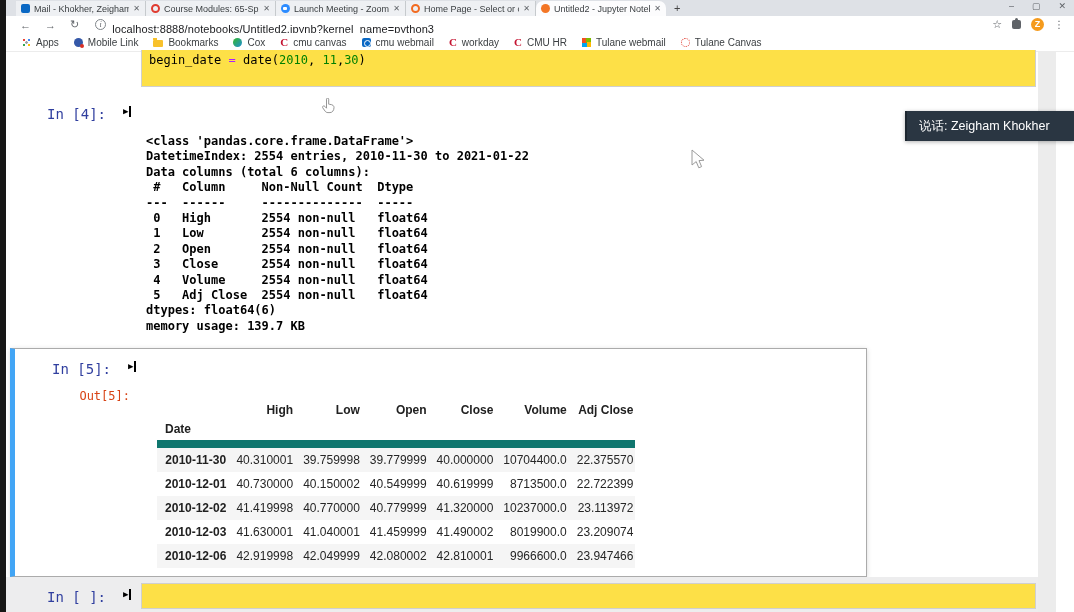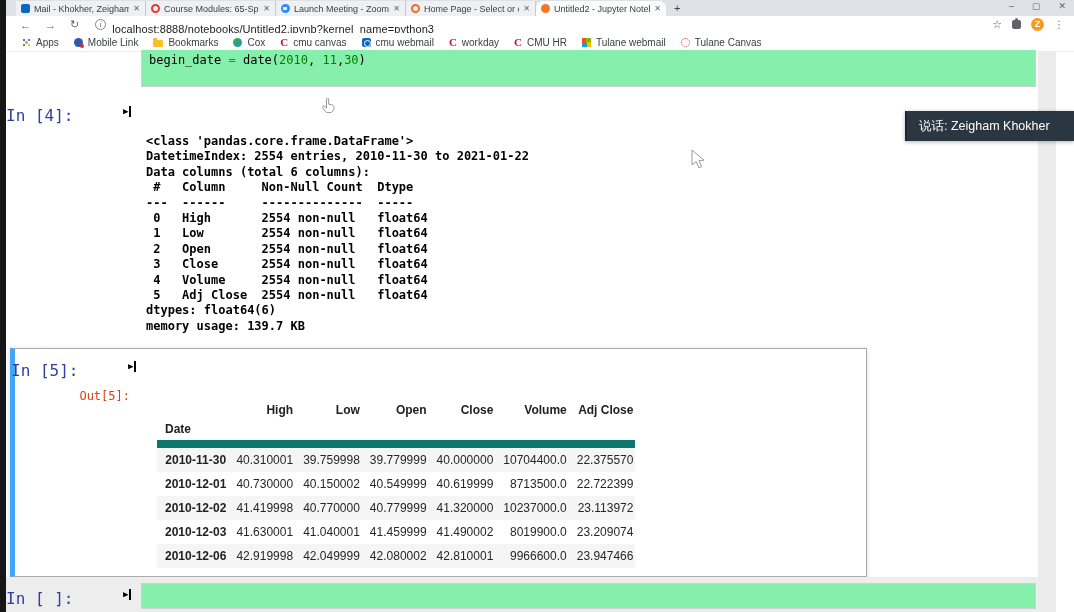--- a/index.html
+++ b/index.html
@@ -70,23 +70,23 @@
   .ic-outlook-small { width:9px; height:9px; background:#0a68c4; border-radius:2px; position:relative; }
   .ic-outlook-small::after { content:""; position:absolute; left:2px; top:2px; width:5px; height:5px;
                              border:1px solid #fff; border-radius:50%; }
   .ic-ms-grid { width:9px; height:9px;
     background:conic-gradient(#7fba00 0 90deg,#ffb900 90deg 180deg,#00a4ef 180deg 270deg,#f25022 270deg); }
   .ic-canvas-ring { width:9px; height:9px; border:1.5px dotted #e03c31; border-radius:50%; }
 
   
   .content { position:absolute; left:6px; top:52px; right:0; bottom:0; background:#fff;
              font-family:"DejaVu Sans Mono", monospace; font-size:12px; color:#000; }
-  .codebox { position:absolute; background:#86efac; border:1px solid #cfcfcf; }
+  .codebox { position:absolute; background:#fde047; border:1px solid #cfcfcf; }
   .codebox .codeline { padding:0 7px; line-height:16px; white-space:pre; }
-  .prompt-in { position:absolute; color:#303f9f; font-size:16px; text-align:left; width:100px; }
+  .prompt-in { position:absolute; color:#303f9f; font-size:14px; text-align:right; width:100px; }
   .prompt-out { position:absolute; color:#d84315; font-size:12px; text-align:right; width:119px; }
   .runicon { position:absolute; font-size:9px; color:#000; border-right:2px solid #000;
              padding-right:1px; line-height:11px; }
   .tk-o { color:#aa22ff; }
   .tk-n { color:#008000; }
   pre.output { position:absolute; white-space:pre; font-family:"DejaVu Sans Mono", monospace;
                font-size:12px; line-height:15.4px; color:#000; }
 
   
   .cell-selected { position:absolute; left:4px; top:296px; width:857px; height:229px;

